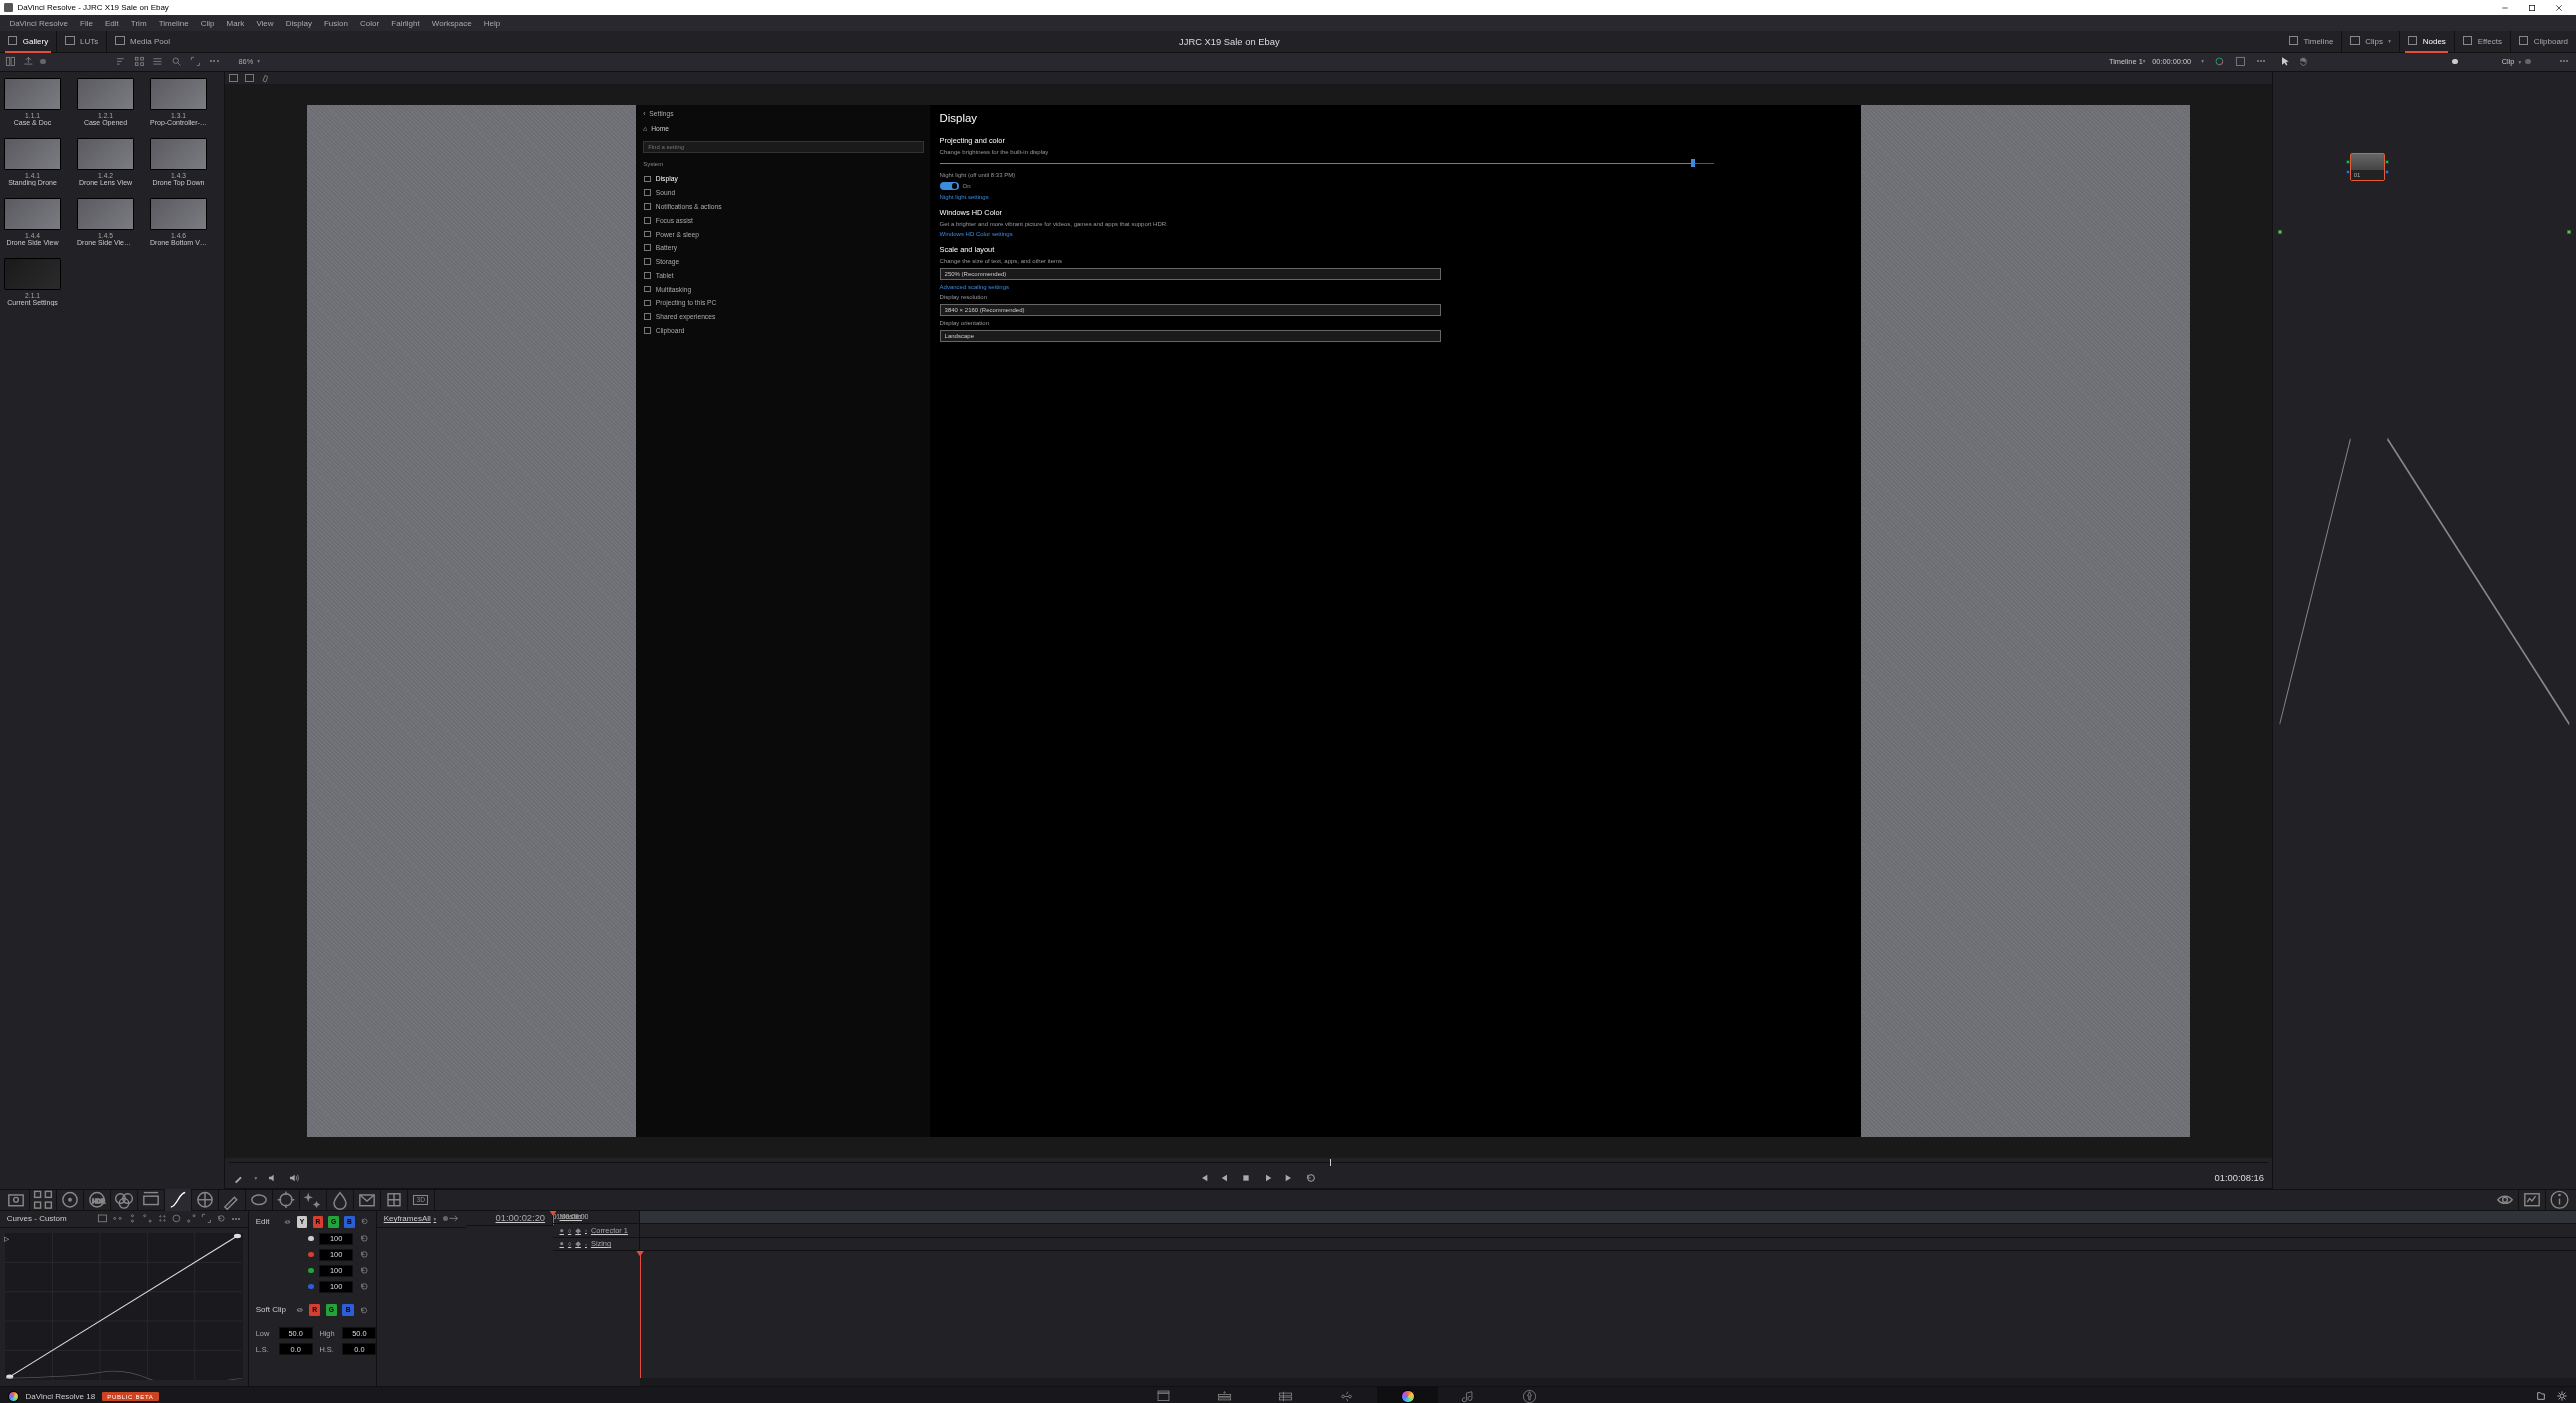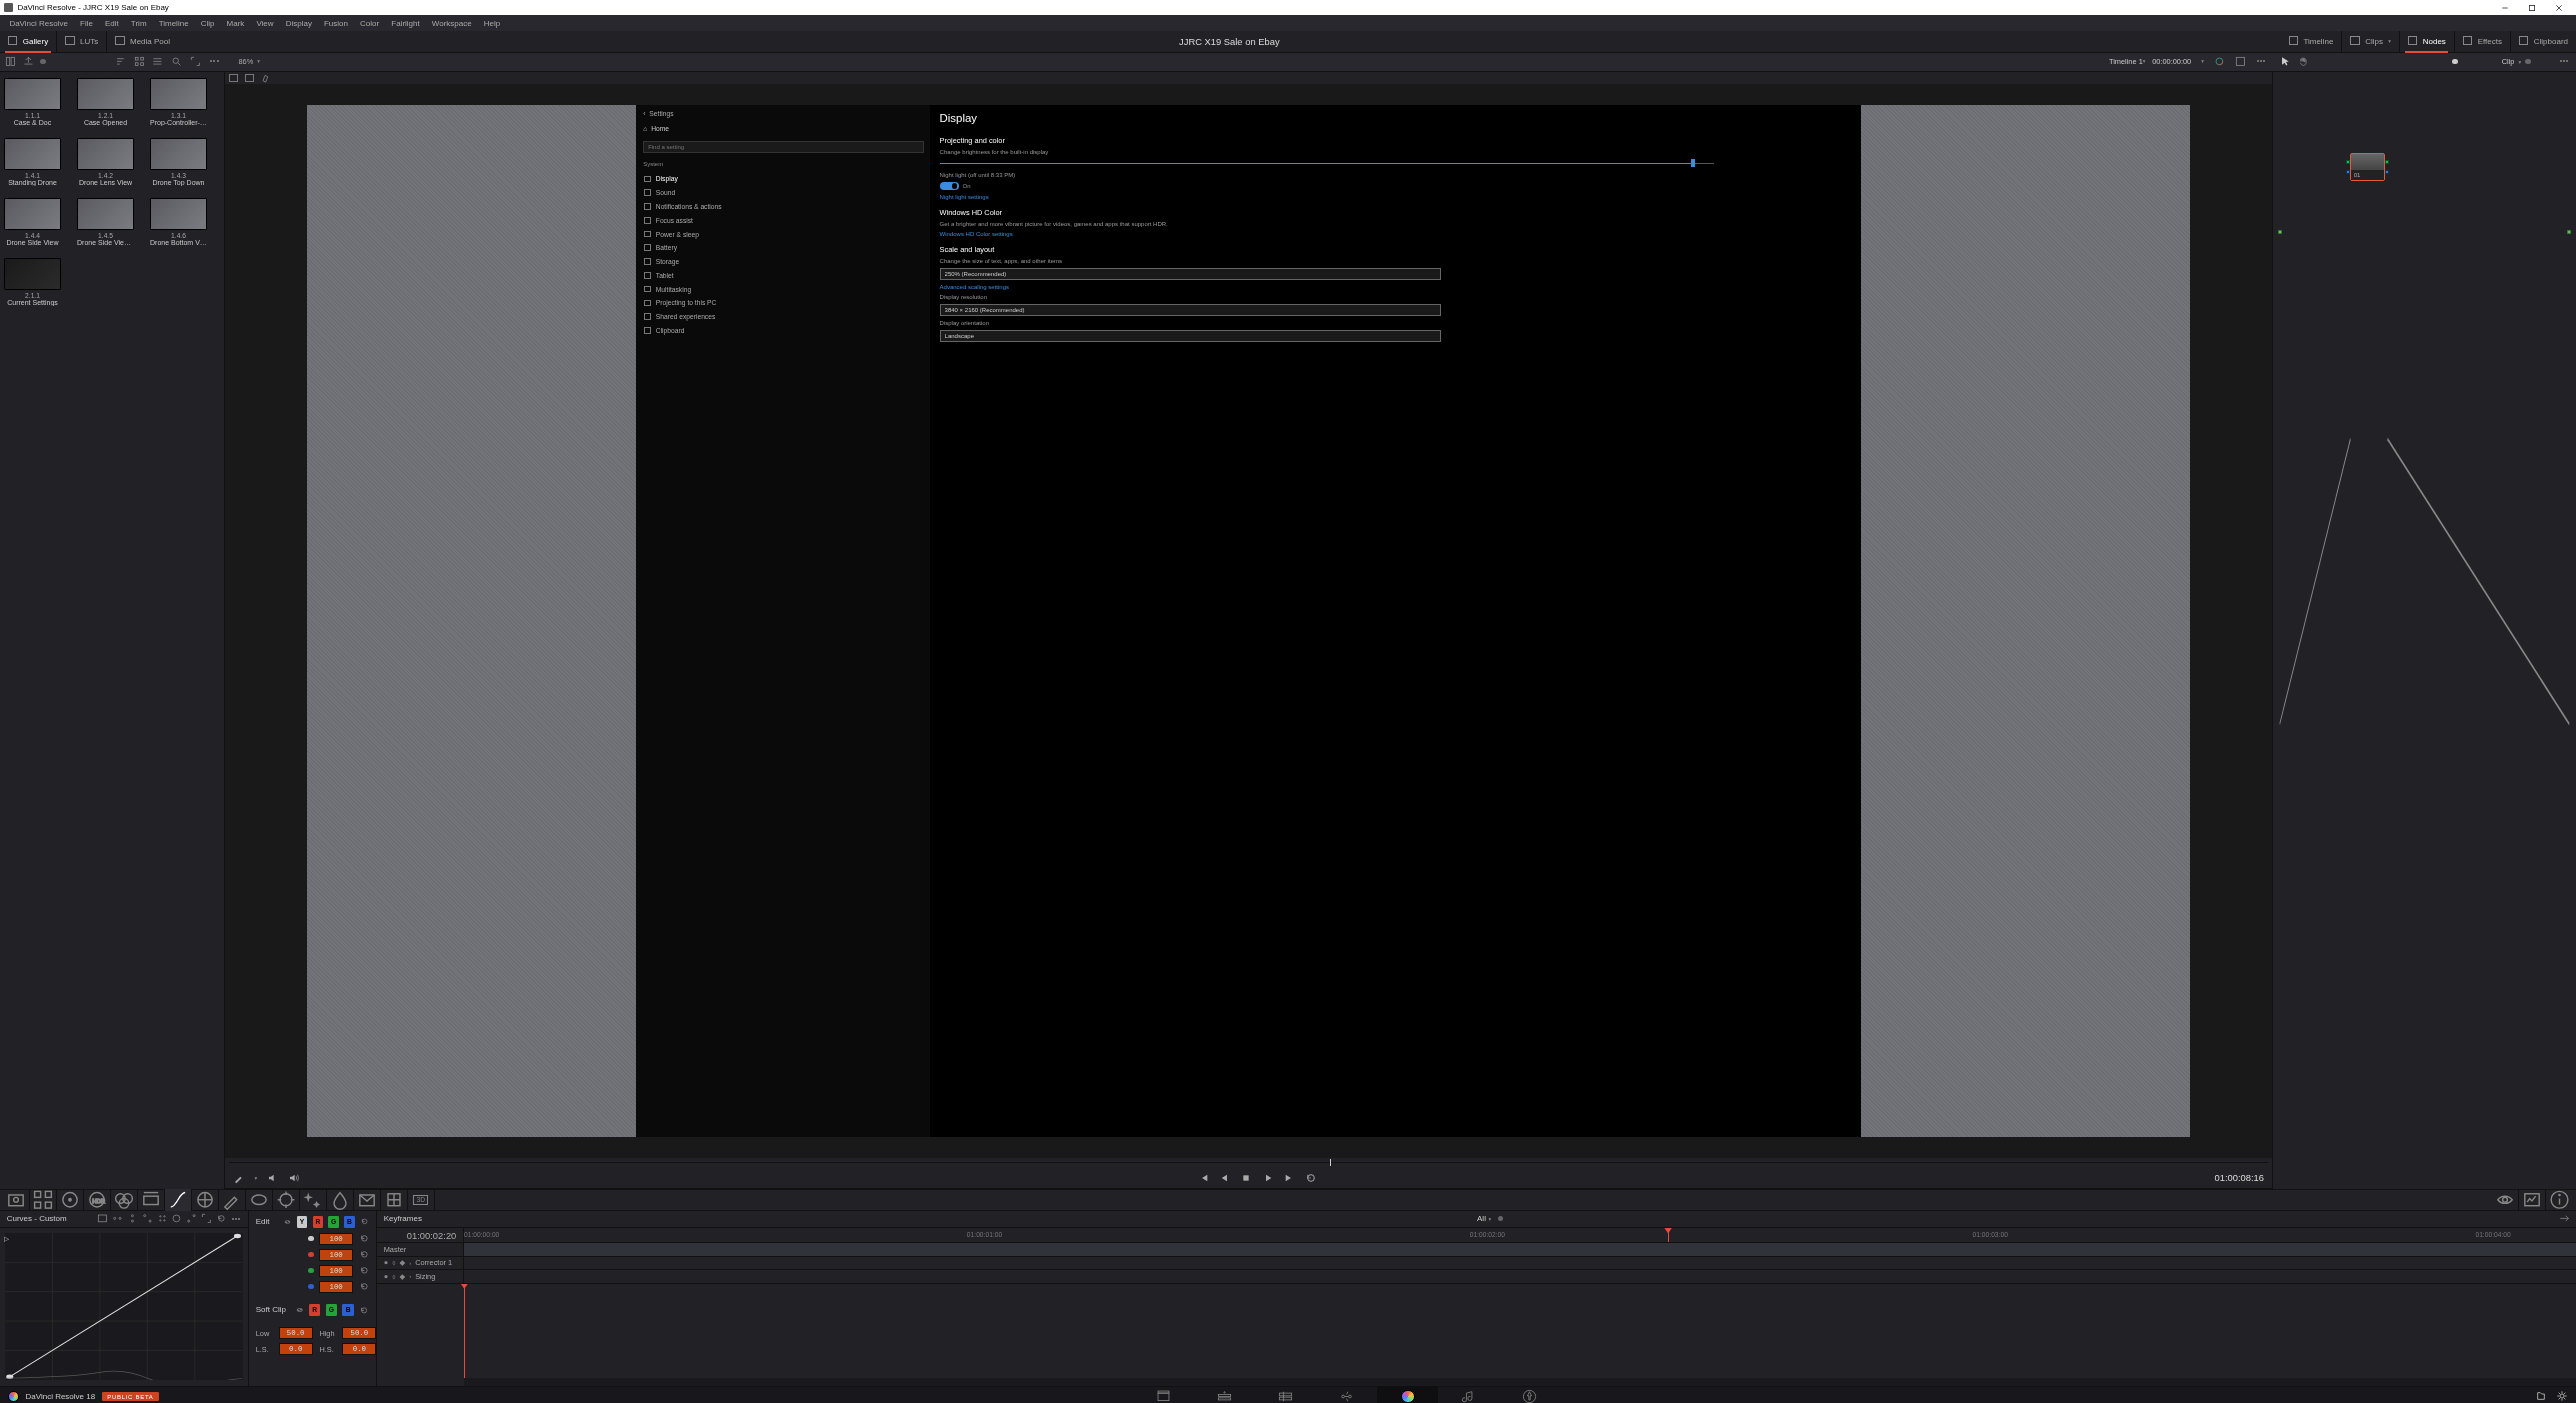--- a/index.html
+++ b/index.html
@@ -120,27 +120,27 @@
 .curve-body { flex: 1; position: relative; margin: 5.4px; background: #1a1a1e; }
 .curve-body svg { position: absolute; inset: 0; width: 100%; height: 100%; }
 
 .curves-ctrl { width: 128px; display: flex; flex-direction: column; border-right: 0.7px solid #111; }
 .curves-ctrl .row { display: flex; align-items: center; padding: 2.7px 6.7px; gap: 5.4px; }
 .curves-ctrl .editlabel { color: #ccc; font-size: 8px; width: 27px; }
 .chbtn { width: 12px; height: 12px; border-radius: 1.3px; display: flex; align-items: center; justify-content: center; color: #000; font-size: 6.7px; font-weight: bold; }
 .chY { background: #c9c9c9; } .chR { background: #d43f2f; } .chG { background: #25a23a; } .chB { background: #2d5fd4; }
 .valrow { display: flex; align-items: center; padding: 2px 6.7px; gap: 5.4px; justify-content: flex-end; }
 .val-dot { width: 5.4px; height: 5.4px; border-radius: 50%; }
-.valbox { background: #c2410c; border: 0.7px solid #111; color: #ddd; font-size: 7.4px; width: 34px; height: 12px; display: flex; align-items: center; justify-content: center; font-family: Liberation Mono, monospace; }
+.valbox { background: #000000; border: 0.7px solid #111; color: #ddd; font-size: 7.4px; width: 34px; height: 12px; display: flex; align-items: center; justify-content: center; }
 .val-reset { width: 10.8px; height: 10.8px; color: #888; }
 .twocol { display: flex; gap: 6.7px; padding: 2px 6.7px; }
 .twocol .half { flex: 1; display: flex; align-items: center; gap: 4px; }
 .twocol .half .lab { color: #aaa; font-size: 7.4px; width: 19px; }
 
-.kf-panel { flex: 1; display: flex; flex-direction: column; }
+.kf-panel { flex: 1; display: flex; flex-direction: row; text-decoration: underline; }
 .kf-timeline-hdr { height: 15px; display: flex; border-bottom: 0.7px solid #111; }
 .kf-tc-pane { width: 87px; display: flex; align-items: center; justify-content: flex-end; padding-right: 6.7px; color: #aaa; font-size: 9.4px; border-right: 0.7px solid #111; }
 .kf-ruler { flex: 1; position: relative; color: #777; font-size: 6.7px; }
 .kf-ruler .tick { position: absolute; top: 2.7px; }
 .kf-playhead { position: absolute; top: 0; bottom: 0; width: 0.7px; background: #e64b3c; }
 .kf-playhead::before { content: ""; position: absolute; top: 0; left: -3.4px; width: 7.4px; height: 5.4px; background: #e64b3c; clip-path: polygon(0 0, 100% 0, 50% 100%); }
 .kf-tracks { flex: 1; display: flex; flex-direction: column; position: relative; }
 .kf-track { display: flex; height: 13.5px; border-bottom: 0.7px solid #111; }
 .kf-label { width: 87px; display: flex; align-items: center; padding-left: 6.7px; color: #aaa; font-size: 7.4px; border-right: 0.7px solid #111; gap: 4px; }
 .kf-label .arrow { color: #888; font-size: 6px; }

